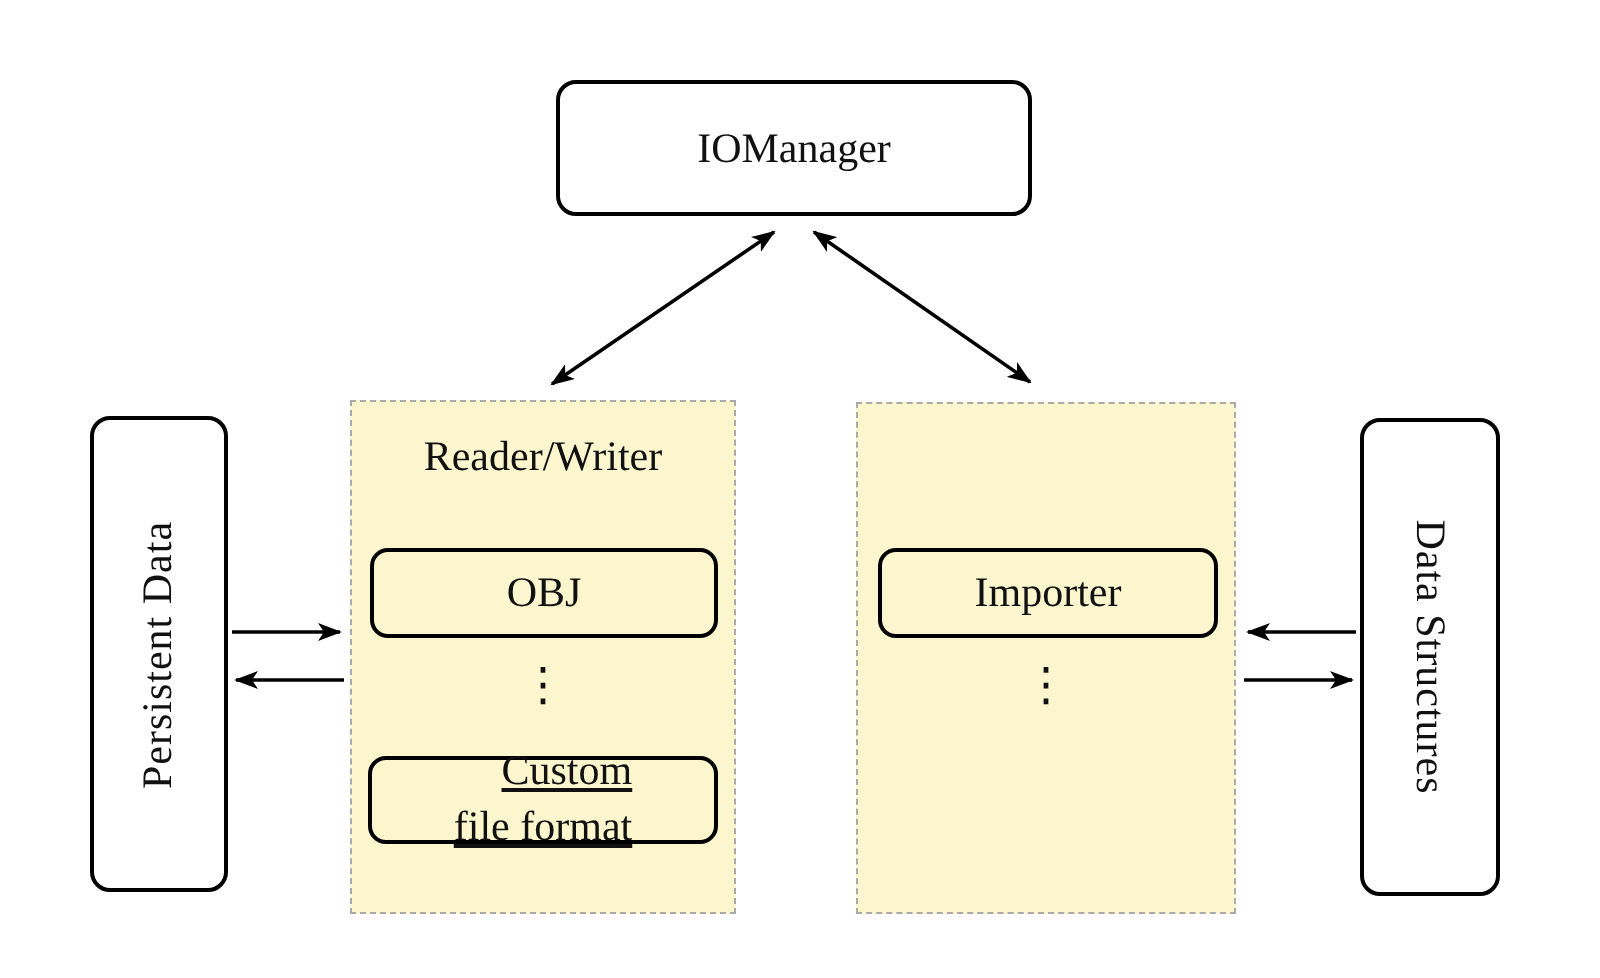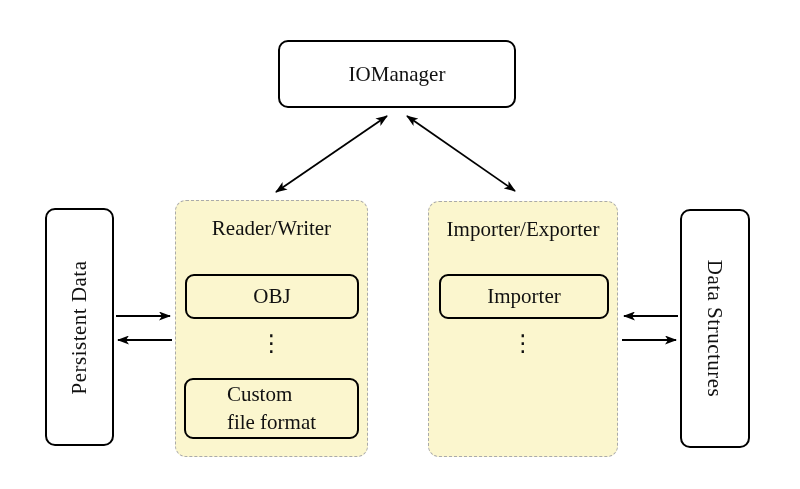--- a/index.html
+++ b/index.html
@@ -27,36 +27,36 @@
     border-radius:10px;
     display:flex;align-items:center;justify-content:center;
     box-sizing:border-box;
     font-size:21px;
     text-align:center;
   }
   .panel{
     position:absolute;
     background:var(--panel-fill);
     border:1.6px dashed var(--panel-border);
-    border-radius:11px;
+    border-radius:0;
     box-sizing:border-box;
   }
   .panel-title{
     position:absolute;top:15px;left:0;width:100%;
     text-align:center;font-size:21px;
   }
   .inner-node{
     position:absolute;
     background:var(--panel-fill);
     border:2.5px solid var(--node-border);
     border-radius:9px;
     display:flex;align-items:center;justify-content:center;
     box-sizing:border-box;
     font-size:21px;line-height:1.32;
-    text-align:left;
+    text-align:right;
     white-space:pre-line;
   }
   .dots{
     position:absolute;left:0;width:100%;
     text-align:center;
     font-size:23px;line-height:1;
     font-family:"DejaVu Serif","DejaVu Sans",serif;
   }
   .side-node .label{
     white-space:nowrap;font-size:21px;letter-spacing:0.5px;
@@ -94,23 +94,22 @@
   </div>
 
   <div class="node side-node" style="left:680px;top:209px;width:70px;height:239px;">
     <span class="label rot-cw">Data Structures</span>
   </div>
 
   <div class="panel" style="left:175px;top:200px;width:193px;height:257px;">
     <div class="panel-title">Reader/Writer</div>
     <div class="inner-node" style="left:9px;top:73px;width:174px;height:45px;">OBJ</div>
     <div class="dots" style="top:131px;">⋮</div>
-    <div class="inner-node" style="left:8px;top:177px;width:175px;height:61px;">Custom
+    <div class="inner-node" style="left:8px;top:177px;width:175px;height:44px;text-decoration:underline;">Custom
 file format</div>
   </div>
 
   <div class="panel" style="left:428px;top:201px;width:190px;height:256px;">
-    <div class="panel-title">Importer/Exporter</div>
     <div class="inner-node" style="left:10px;top:72px;width:170px;height:45px;">Importer</div>
     <div class="dots" style="top:130px;">⋮</div>
   </div>
 
 </div>
 
 </body></html>

